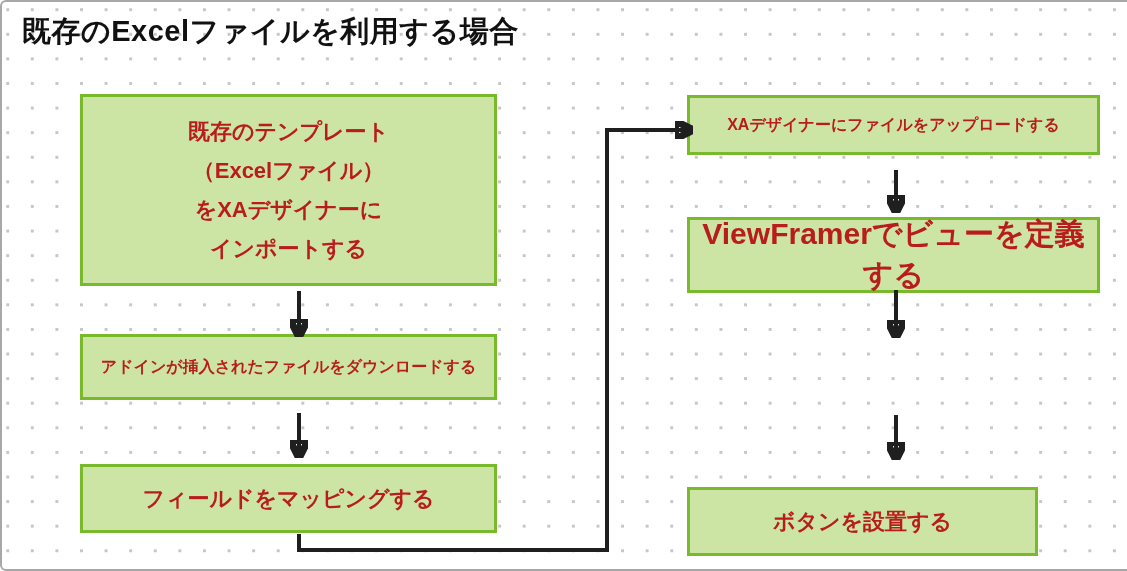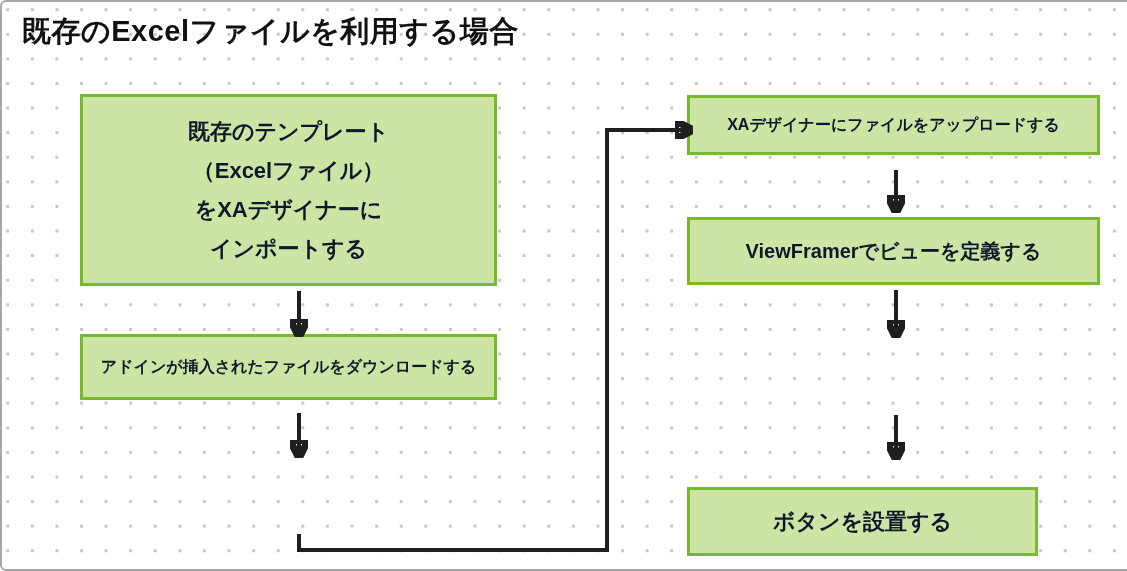--- a/index.html
+++ b/index.html
@@ -31,27 +31,27 @@
     letter-spacing:0.5px;white-space:nowrap;
   }
   .box{
     position:absolute;
     background:var(--box-fill);
     border:3px solid var(--box-border);
     box-sizing:border-box;
     display:flex;flex-direction:column;
     align-items:center;justify-content:center;
     text-align:center;
-    font-weight:700;color:#0f172a;
+    font-weight:700;color:#b91c1c;
   }
   .box-l1{left:78px;top:92px;width:417px;height:192px;font-size:22px;line-height:39px;}
   .box-l2{left:78px;top:332px;width:417px;height:66px;font-size:16px;}
   .box-l3{left:78px;top:462px;width:417px;height:69px;font-size:22px;}
   .box-r1{left:685px;top:93px;width:413px;height:60px;font-size:16px;}
-  .box-r2{left:685px;top:215px;width:413px;height:68px;font-size:20px;}
+  .box-r2{left:685px;top:215px;width:413px;height:76px;font-size:30px;}
   .box-r3{left:685px;top:340px;width:413px;height:68px;font-size:20px;}
   .box-r4{left:685px;top:462px;width:351px;height:69px;font-size:22px;margin-top:23px;}
   .arrow-layer{
     position:absolute;left:0;top:0;width:100%;height:100%;
     pointer-events:none;
   }
   .arrow-layer path{
     fill:none;stroke:var(--arrow);stroke-width:4;stroke-linejoin:miter;
   }
 </style>
@@ -66,20 +66,23 @@
     <div>既存のテンプレート</div>
     <div>（Excelファイル）</div>
     <div>をXAデザイナーに</div>
     <div>インポートする</div>
   </div>
 
   <div class="box box-l2">
     <div>アドインが挿入されたファイルをダウンロードする</div>
   </div>
 
+  <div class="box box-l3">
+    <div>フィールドをマッピングする</div>
+  </div>
 
   <div class="box box-r1">
     <div>XAデザイナーにファイルをアップロードする</div>
   </div>
 
   <div class="box box-r2">
     <div>ViewFramerでビューを定義する</div>
   </div>
 
 

